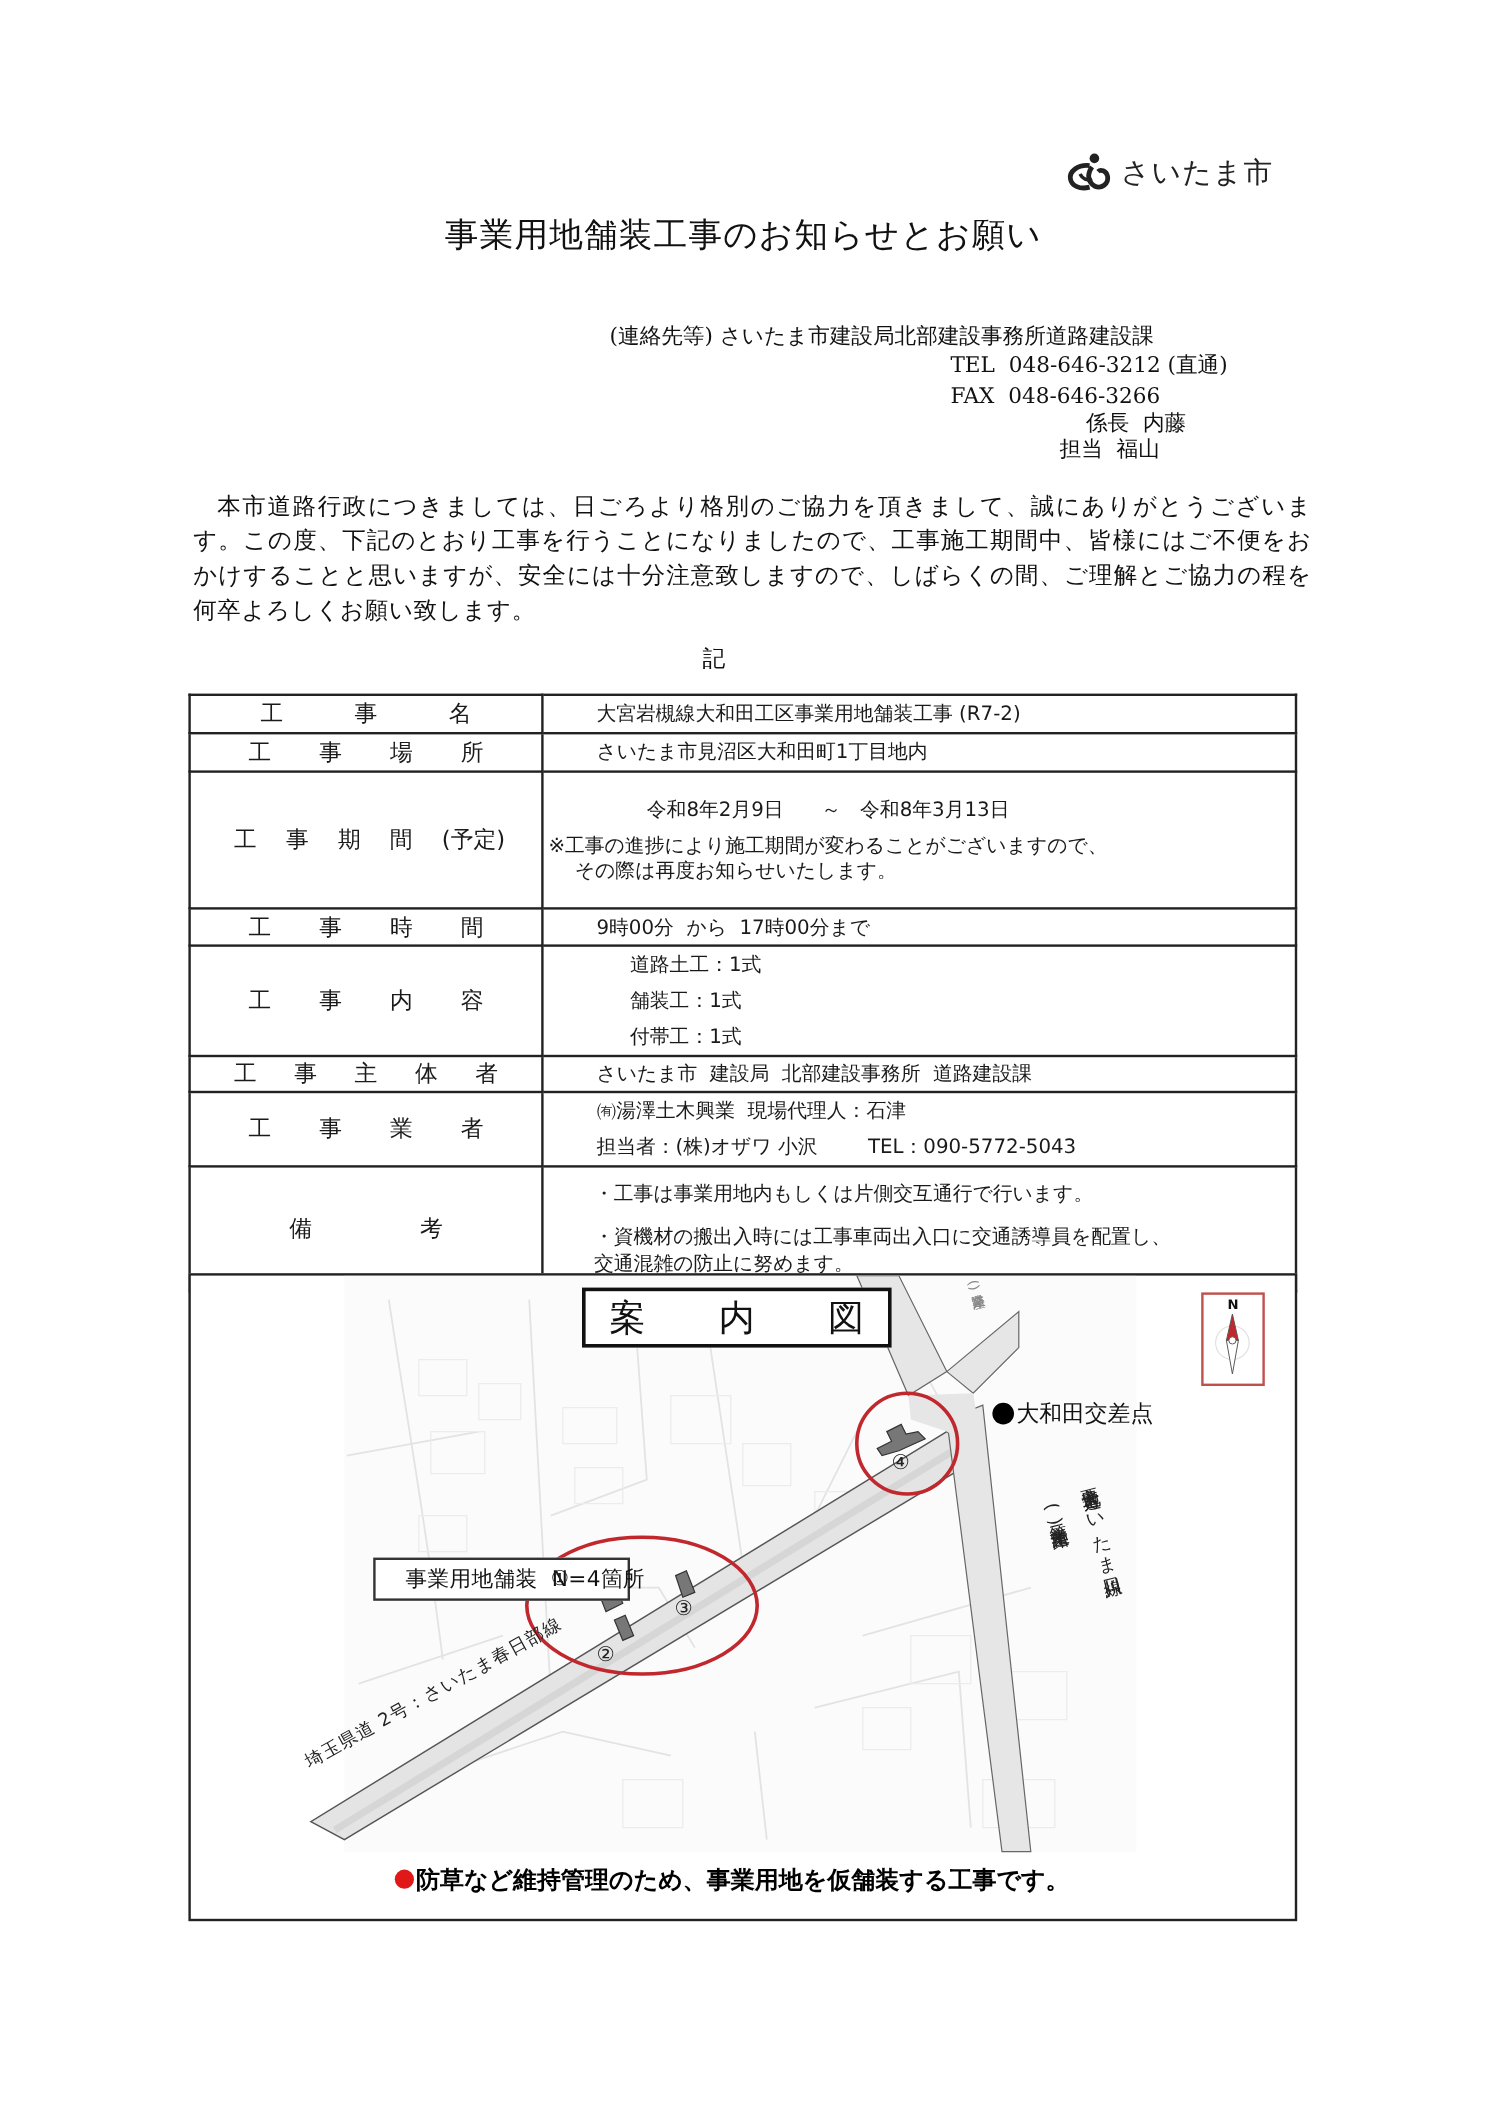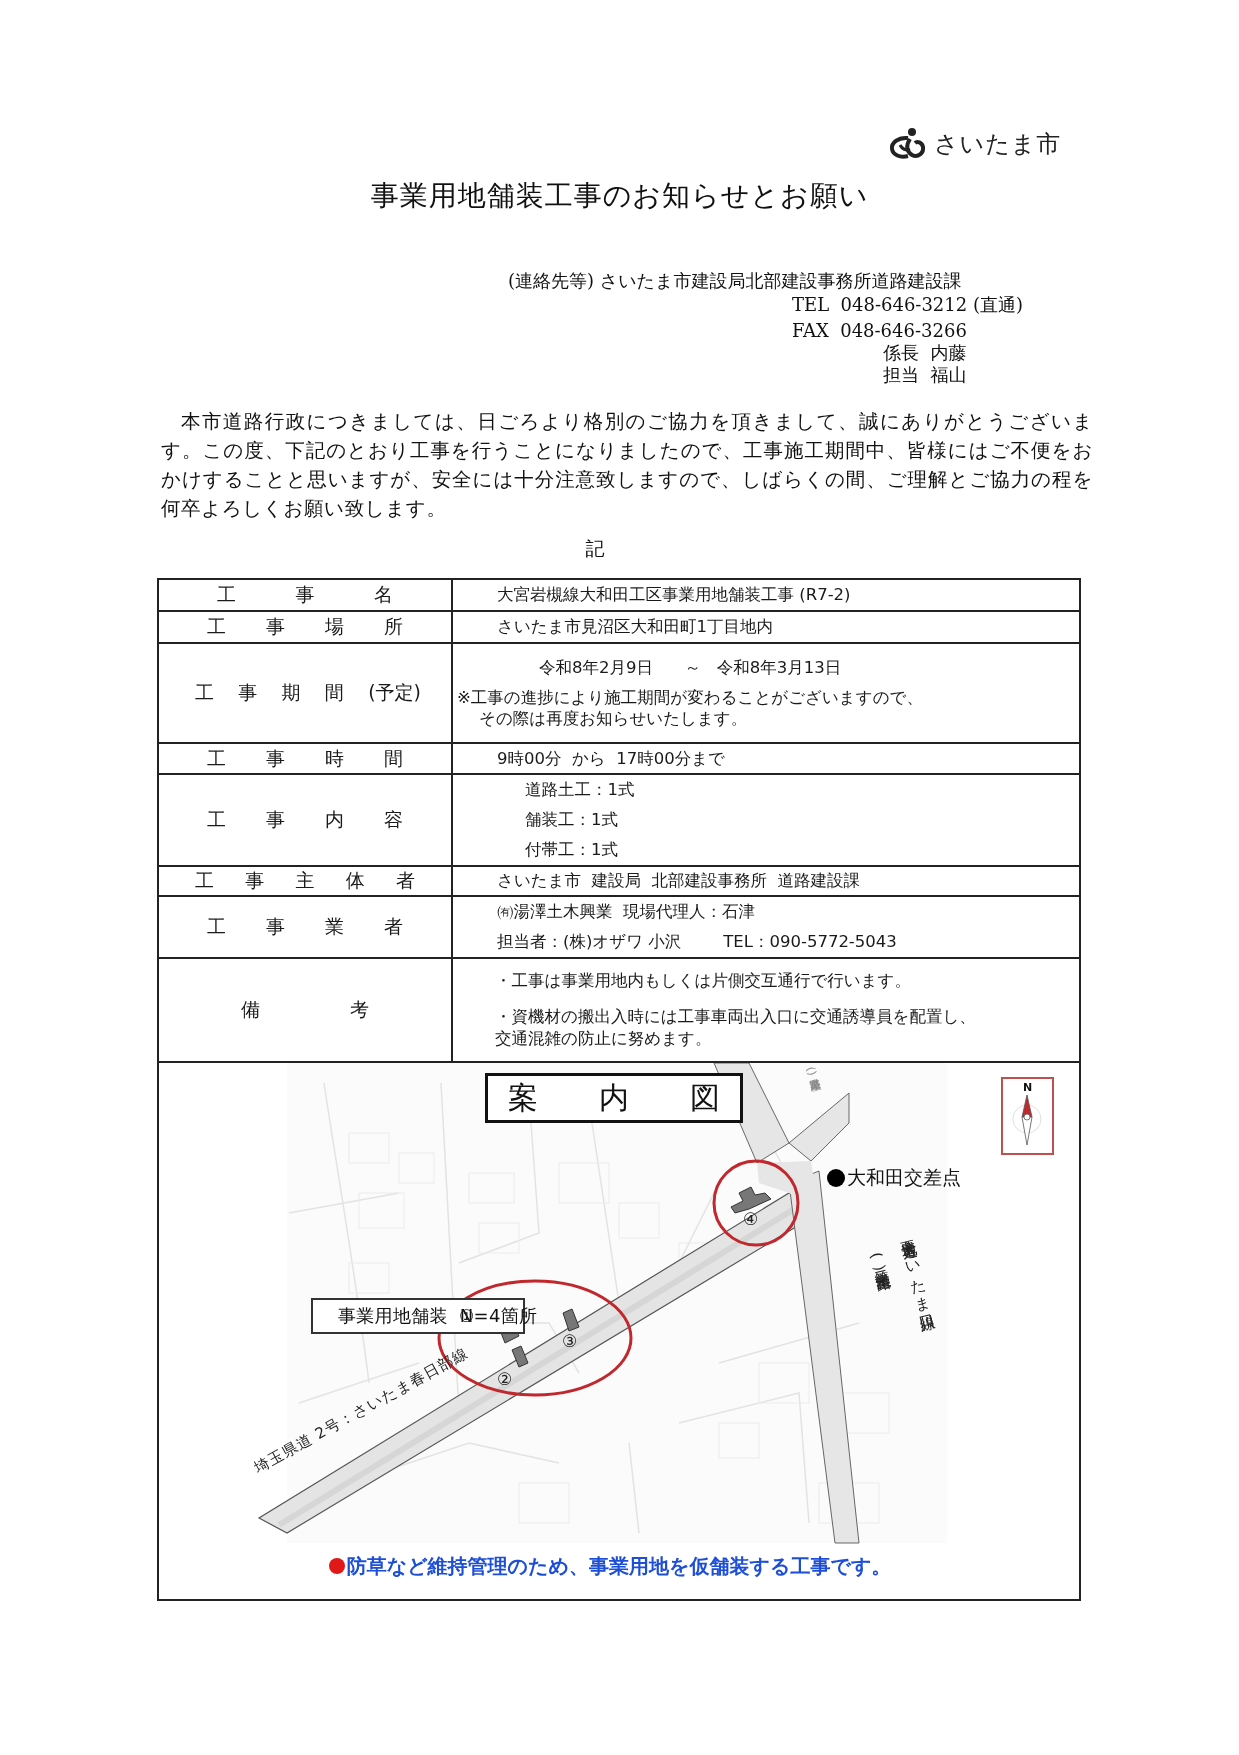--- a/index.html
+++ b/index.html
@@ -23,21 +23,21 @@
       font-size: 28px; letter-spacing: 1px; color: #111;
       font-family: "DejaVu Sans", "Liberation Sans", sans-serif;
     }
 
     
     .contact { left: 508px; top: 268px; font-size: 18px; line-height: 26px; }
     .contact .line { white-space: pre; }
     .contact .l1 { position: absolute; left: 0; top: 0; }
     .contact .l2 { position: absolute; left: 284px; top: 24px; }
     .contact .l3 { position: absolute; left: 284px; top: 50px; }
-    .contact .l4 { position: absolute; left: 375px; top: 72px; }
+    .contact .l4 { position: absolute; left: 397px; top: 72px; }
     .contact .l5 { position: absolute; left: 375px; top: 94px; }
 
     
     .intro {
       left: 161px; top: 407px; width: 932px;
       font-size: 19.5px; line-height: 29px; letter-spacing: 0.6px;
       text-indent: 20px; text-align: justify;
       font-family: "DejaVu Sans", "Liberation Sans", sans-serif;
       font-weight: 300;
     }
@@ -50,21 +50,21 @@
       border-collapse: collapse; table-layout: fixed;
       font-family: "DejaVu Sans", "Liberation Sans", sans-serif;
     }
     .info-table td { border: 2px solid #222; vertical-align: middle; font-size: 16.5px; color: #1a1a1a; }
     .info-table td.label { width: 294px; text-align: center; font-size: 19px; }
     .info-table td.label .spread { display: flex; justify-content: space-between; padding: 0 48px; }
     .info-table td.label .spread.wide { padding: 0 38px; }
     .info-table td.value { padding-left: 44px; }
     .row-name td { height: 32px; }
     .row-place td { height: 32px; }
-    .row-period td { height: 100px; }
+    .row-period td { height: 114px; }
     .row-time td { height: 31px; }
     .row-content td { height: 90px; }
     .row-owner td { height: 30px; }
     .row-contractor td { height: 60px; }
     .row-notes td { height: 104px; }
     .period-dates { padding-left: 42px; margin-bottom: 8px; white-space: pre; }
     .period-note { margin-left: -40px; line-height: 21px; }
     .period-note .indent { padding-left: 22px; }
     .content-line { line-height: 30px; margin-left: 28px; }
     .contractor-line { line-height: 30px; white-space: pre; }
@@ -122,21 +122,21 @@
       font-family: "DejaVu Sans", "Liberation Sans", sans-serif; font-size: 15px; color: #222; letter-spacing: 1px;
     }
     .road-label-top {
       position: absolute; left: 643px; top: 6px;
       writing-mode: vertical-rl; transform: rotate(-14deg); transform-origin: top left;
       font-family: "DejaVu Sans", "Liberation Sans", sans-serif; font-size: 11px; color: #888;
     }
     .map-caption {
       position: absolute; left: 0; width: 920px; top: 490px; text-align: center;
       font-family: "DejaVu Sans", "Liberation Sans", sans-serif;
-      font-size: 20px; font-weight: bold; color: #1d4ed8; padding-right: 18px;
+      font-size: 20px; font-weight: bold; color: #000000; padding-right: 18px;
     }
     .map-caption .bullet { display: inline-block; width: 16px; height: 16px; border-radius: 50%; background: #e01818; margin-right: 2px; vertical-align: -1px; }
   </style>
 </head>
 <body>
 
 <div class="abs logo">
   <svg width="40" height="34" viewBox="0 0 40 34">
     <circle cx="24" cy="5" r="4" fill="#222"></circle>
     <path d="M20 11 C10 10 3 16 4 22 C5 28 12 31 20 29" fill="none" stroke="#222" stroke-width="4"></path>

